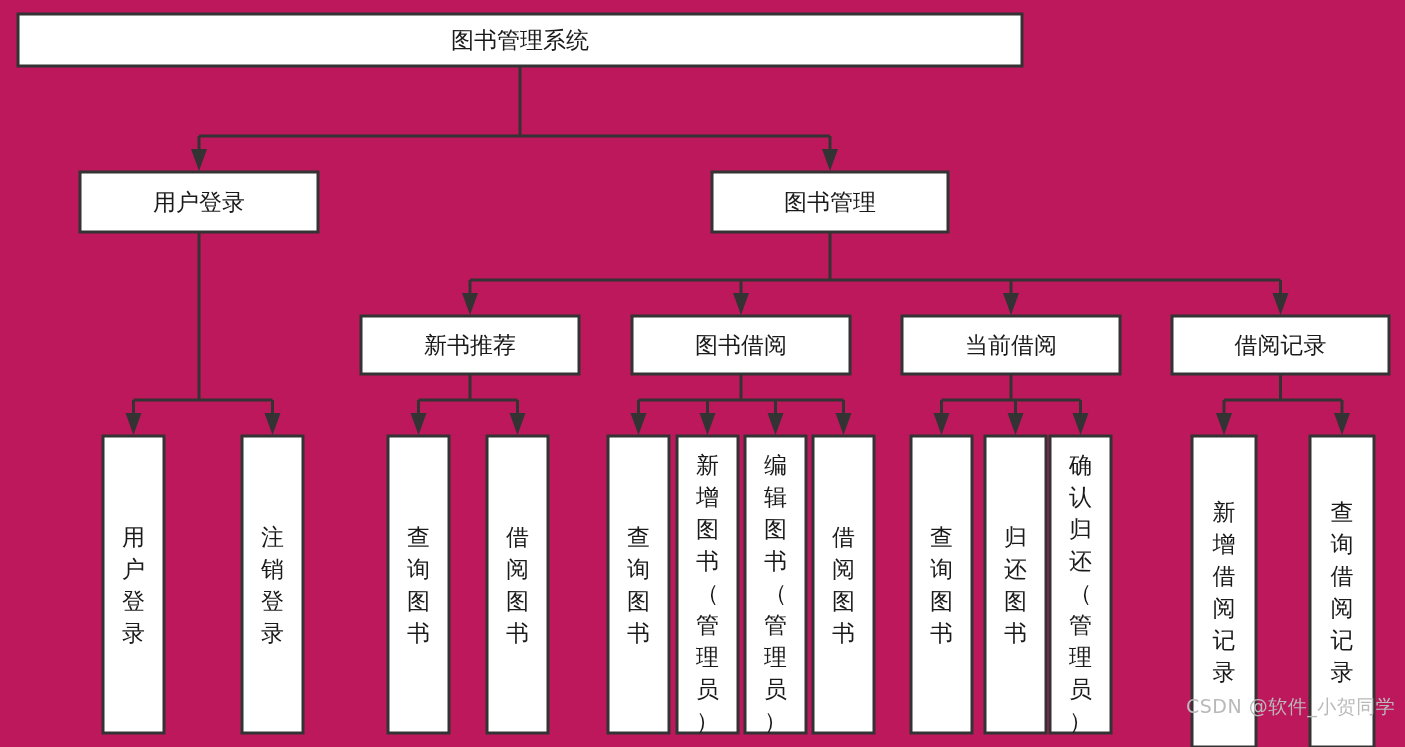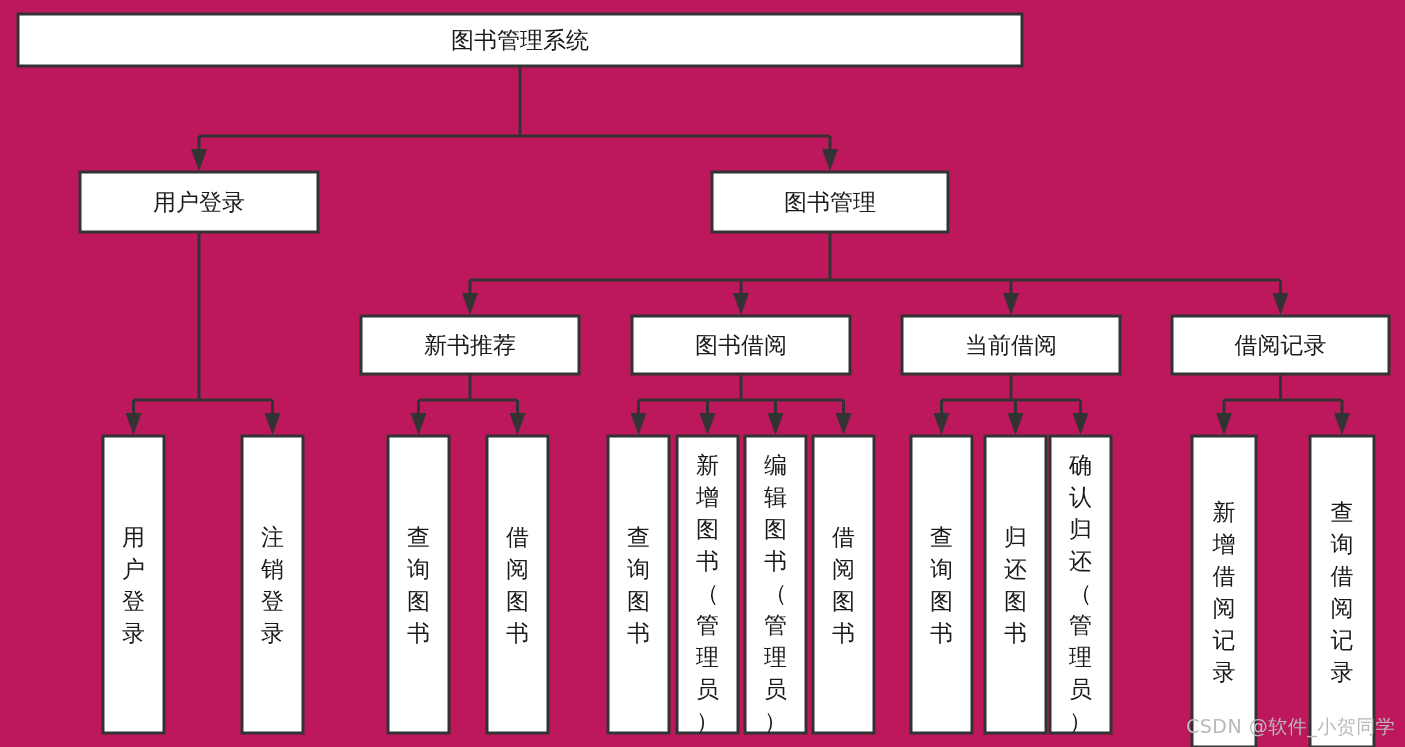--- a/index.html
+++ b/index.html
@@ -52,21 +52,21 @@
     fill: #1a1a1a;
     text-anchor: middle;
   }
   .watermark-text {
     position: absolute;
     font-family: "DejaVu Sans", "Liberation Sans", sans-serif;
     font-size: 19px;
     color: #b9b9b9;
     white-space: nowrap;
     left: 1186px;
-    top: 714px;
+    top: 694px;
     letter-spacing: 0.5px;
   }
 </style>
 </head>
 <body>
 
 <div id="diagram-root">
   <svg class="diagram-canvas" viewBox="0 0 1405 747">
     <g id="edges-layer">
         <line x1="520" y1="66" x2="520" y2="136" class="connector"></line>

